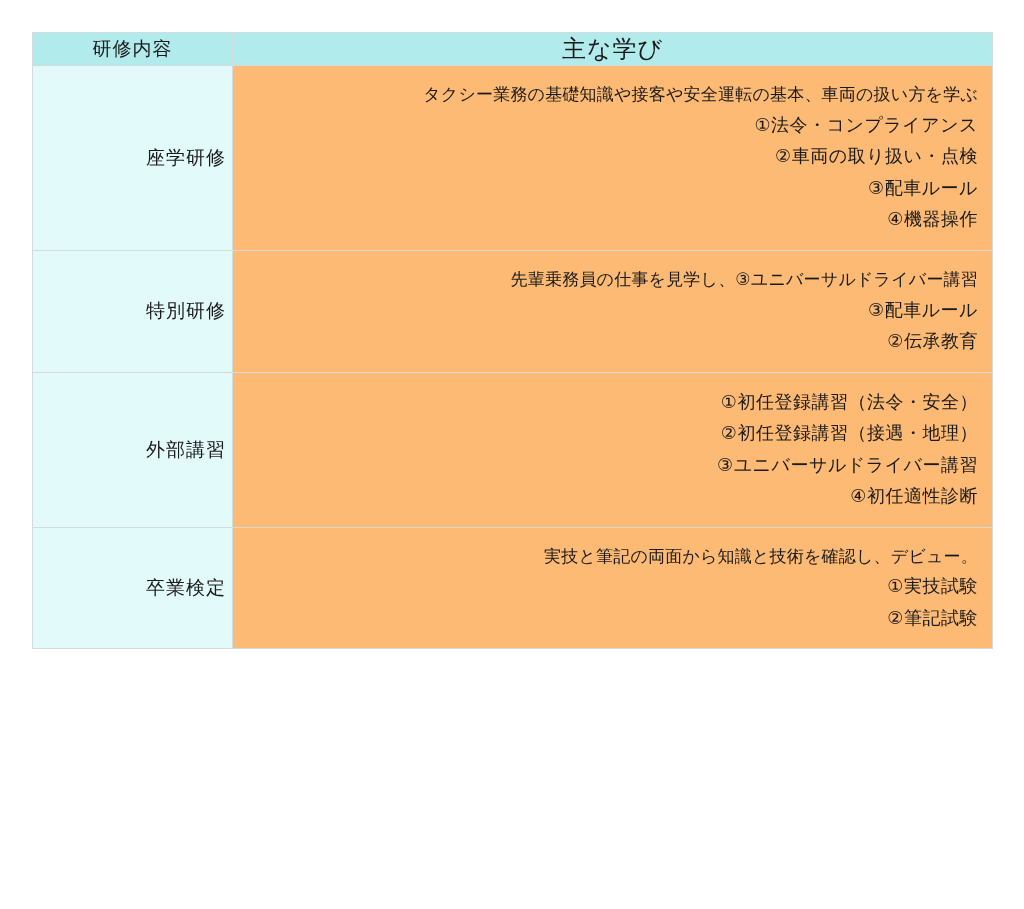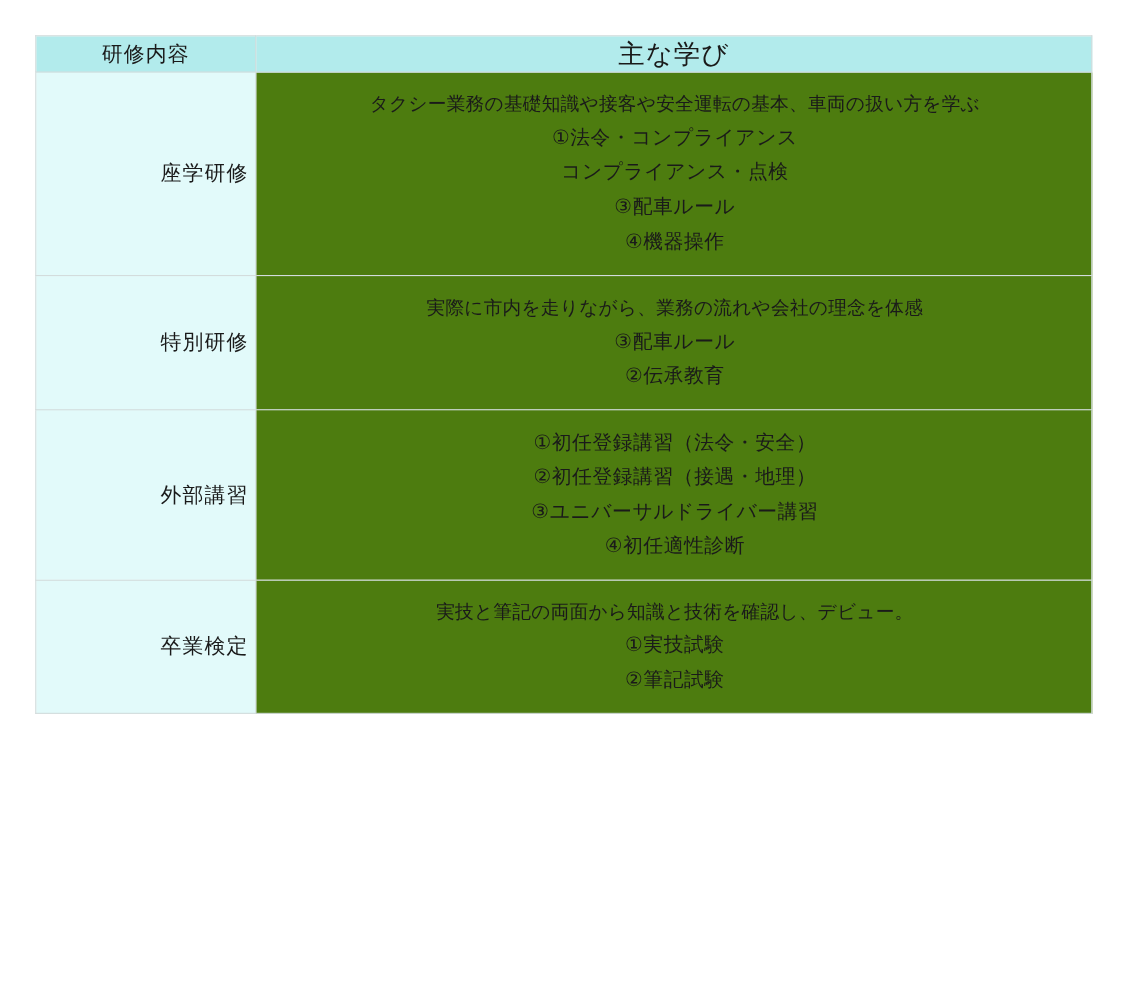--- a/index.html
+++ b/index.html
@@ -55,22 +55,22 @@
     margin-top: 40px;
   }
   td.topic-cell {
     background: #e2fafa;
     text-align: right;
     font-size: 19px;
     padding: 14px 6px;
     letter-spacing: 1px;
   }
   td.learn-cell {
-    background: #4d7c0f;
-    text-align: center;
+    background: #fdba74;
+    text-align: right;
     font-size: 18px;
     line-height: 1.75;
     padding: 14px 14px 14px 16px;
     letter-spacing: 0.5px;
   }
   td.learn-cell .line {
     display: block;
     white-space: pre;
   }
   td.learn-cell .line.small {
@@ -92,29 +92,29 @@
         <th class="head-topic">研修内容</th>
         <th class="head-learn">主な学び</th>
       </tr>
     </thead>
     <tbody>
       <tr>
         <td class="topic-cell">座学研修</td>
         <td class="learn-cell">
           <span class="line small">タクシー業務の基礎知識や接客や安全運転の基本、車両の扱い方を学ぶ</span>
           <span class="line">①法令・コンプライアンス</span>
-          <span class="line">コンプライアンス・点検</span>
+          <span class="line">②車両の取り扱い・点検</span>
           <span class="line">③配車ルール</span>
           <span class="line">④機器操作</span>
         </td>
       </tr>
       <tr>
         <td class="topic-cell">特別研修</td>
         <td class="learn-cell">
-          <span class="line small">実際に市内を走りながら、業務の流れや会社の理念を体感</span>
+          <span class="line small">先輩乗務員の仕事を見学し、③ユニバーサルドライバー講習</span>
           <span class="line">③配車ルール</span>
           <span class="line">②伝承教育</span>
         </td>
       </tr>
       <tr>
         <td class="topic-cell">外部講習</td>
         <td class="learn-cell">
           <span class="line">①初任登録講習（法令・安全）</span>
           <span class="line">②初任登録講習（接遇・地理）</span>
           <span class="line">③ユニバーサルドライバー講習</span>

